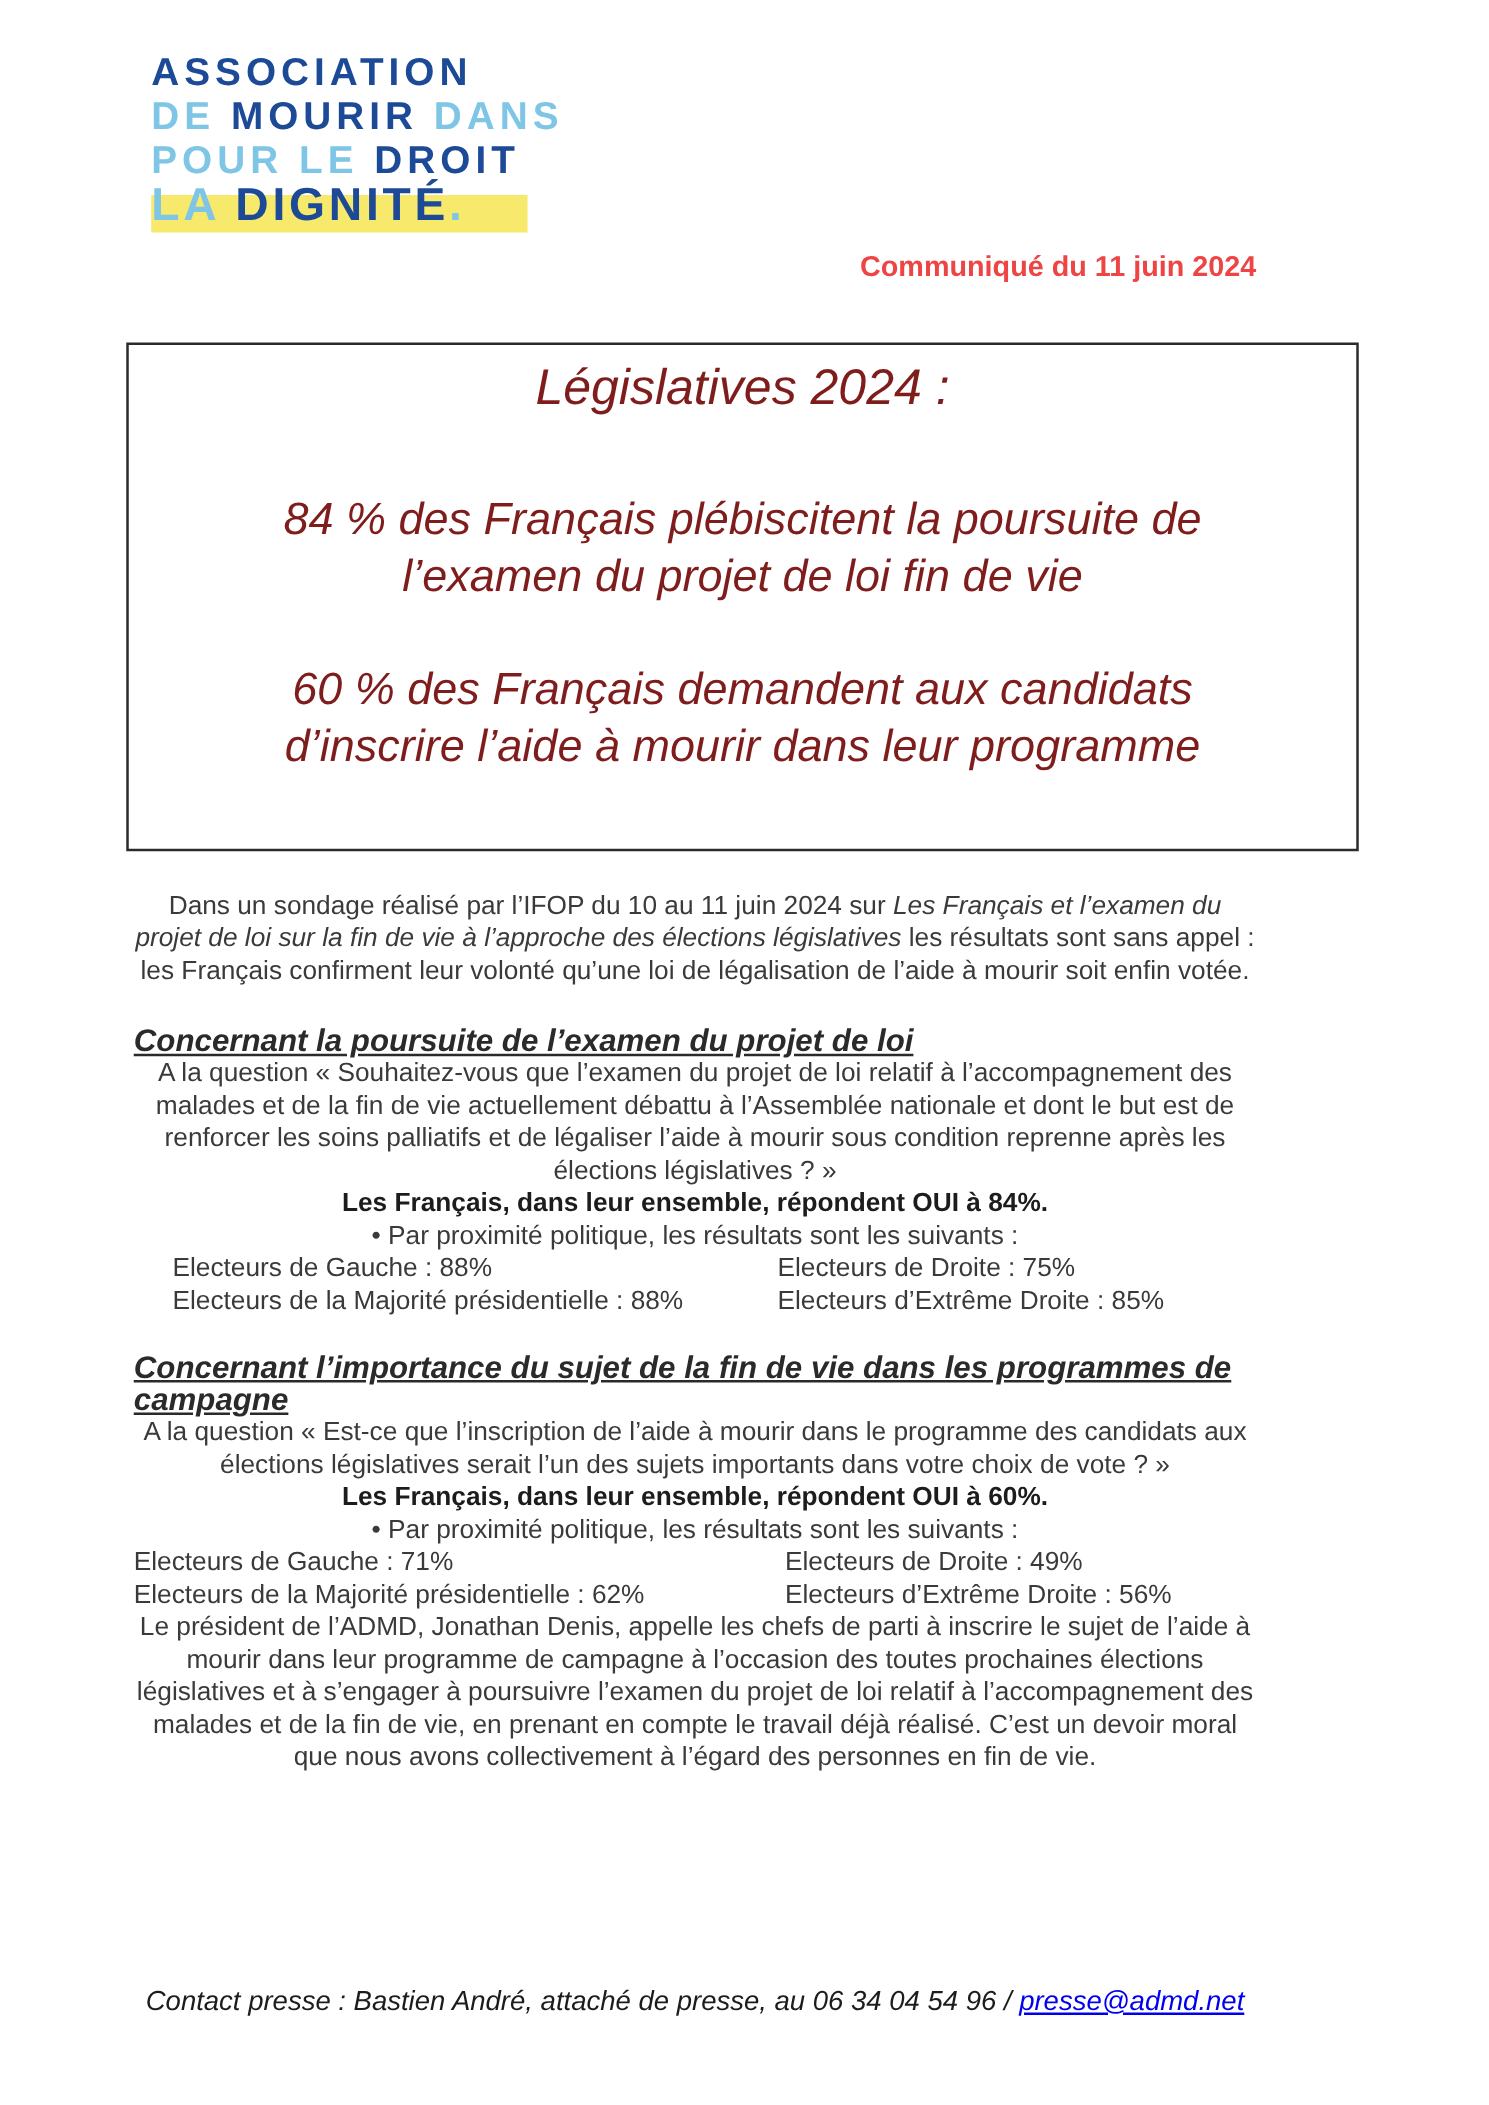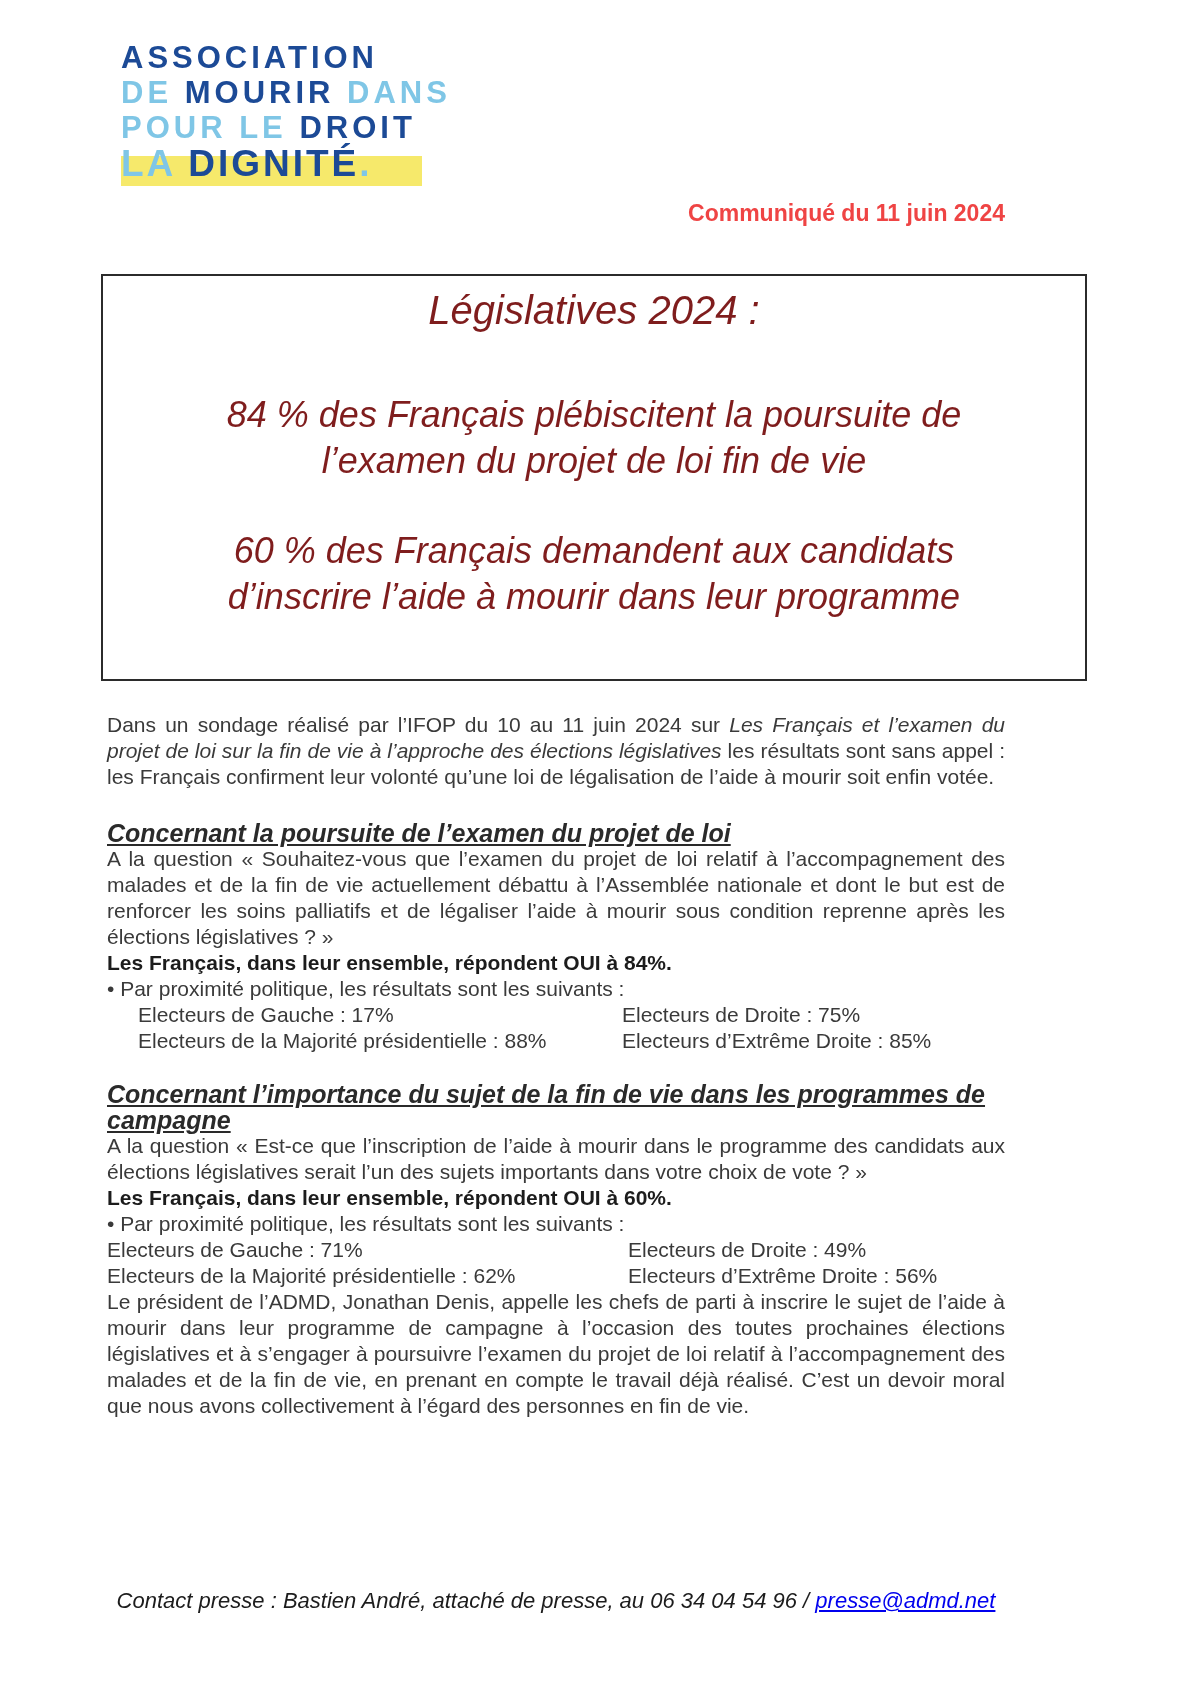--- a/index.html
+++ b/index.html
@@ -24,21 +24,21 @@
     position:absolute; left:101px; top:274px; width:986px; height:407px;
     border:2px solid #2b2b2b; box-sizing:border-box; text-align:center; color:#7f1d1d;
   }
   .headline-title { margin:8px 0 0; font-size:40px; font-weight:normal; font-style:italic; line-height:52px; }
   .stat { margin:0; font-style:italic; font-size:36px; line-height:46px; white-space:pre-line; }
   .stat-1 { margin-top:56px; }
   .stat-2 { margin-top:44px; }
 
   
   .content { position:absolute; left:107px; top:712px; width:898px; font-size:21px; line-height:26px; }
-  .content p { margin:0; }
+  .content p { margin:0;text-align:center; }
   .justify { text-align:justify; }
   .sec-heading { margin:30px 0 0; font-size:25px; line-height:26px; font-weight:bold; font-style:italic; text-decoration:underline; color:#2a2a2a; }
   .sec-heading.second { margin-top:27px; }
   .answer { font-weight:bold; color:#1c1c1c; }
   .bullet { margin-top:29px; }
   .results .row { display:flex; }
   .results .left-col { flex:0 0 521px; }
   .results.indented .row { padding-left:31px; }
   .results.indented .left-col { flex-basis:484px; }
   .final { margin-top:30px; }
@@ -74,21 +74,21 @@
 
     <p class="justify"><span>Dans un sondage réalisé par l’IFOP du 10 au 11 juin 2024 sur </span><em>Les Français et l’examen du projet de loi sur la fin de vie à l’approche des élections législatives</em><span> les résultats sont sans appel : les Français confirment leur volonté qu’une loi de légalisation de l’aide à mourir soit enfin votée.</span></p>
 
     <section>
       <h2 class="sec-heading">Concernant la poursuite de l’examen du projet de loi</h2>
       <p class="justify">A la question « Souhaitez-vous que l’examen du projet de loi relatif à l’accompagnement des malades et de la fin de vie actuellement débattu à l’Assemblée nationale et dont le but est de renforcer les soins palliatifs et de légaliser l’aide à mourir sous condition reprenne après les élections législatives ? »</p>
       <p class="answer">Les Français, dans leur ensemble, répondent OUI à 84%.</p>
       <p class="bullet">• Par proximité politique, les résultats sont les suivants :</p>
       <div class="results indented">
         <div class="row">
-          <span class="left-col">Electeurs de Gauche : 17%</span>
+          <span class="left-col">Electeurs de Gauche : 88%</span>
           <span>Electeurs de Droite : 75%</span>
         </div>
         <div class="row">
           <span class="left-col">Electeurs de la Majorité présidentielle : 88%</span>
           <span>Electeurs d’Extrême Droite : 85%</span>
         </div>
       </div>
     </section>
 
     <section>

